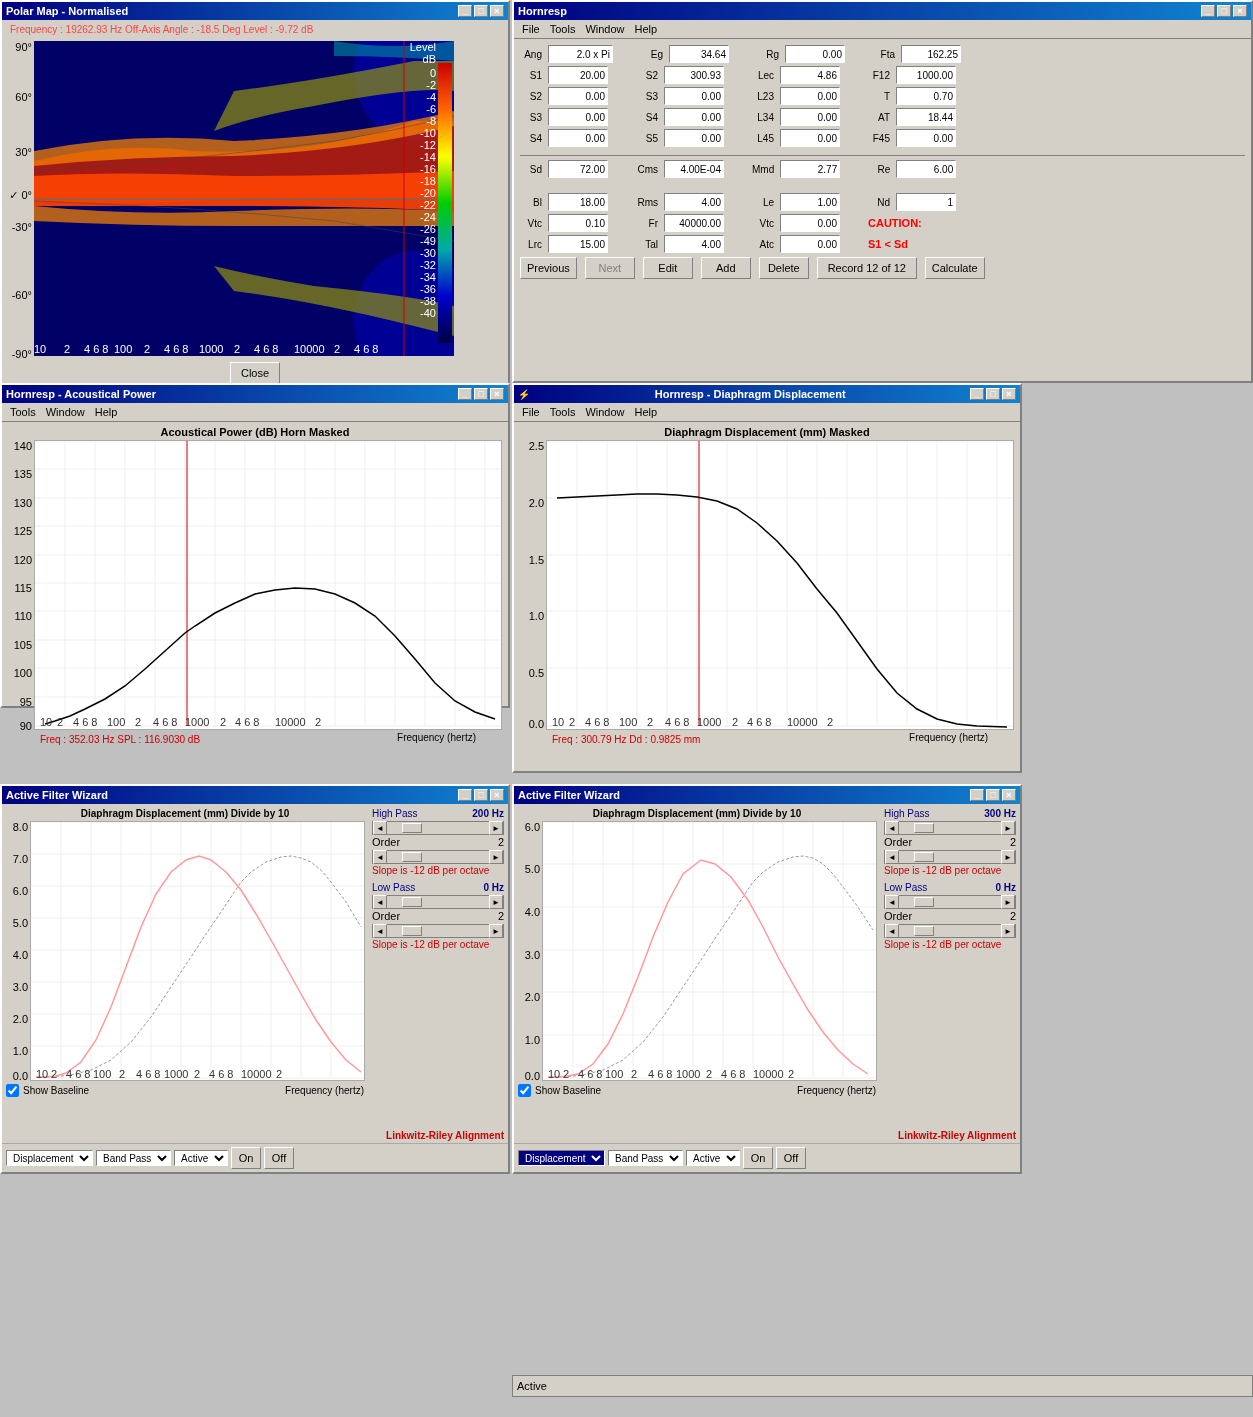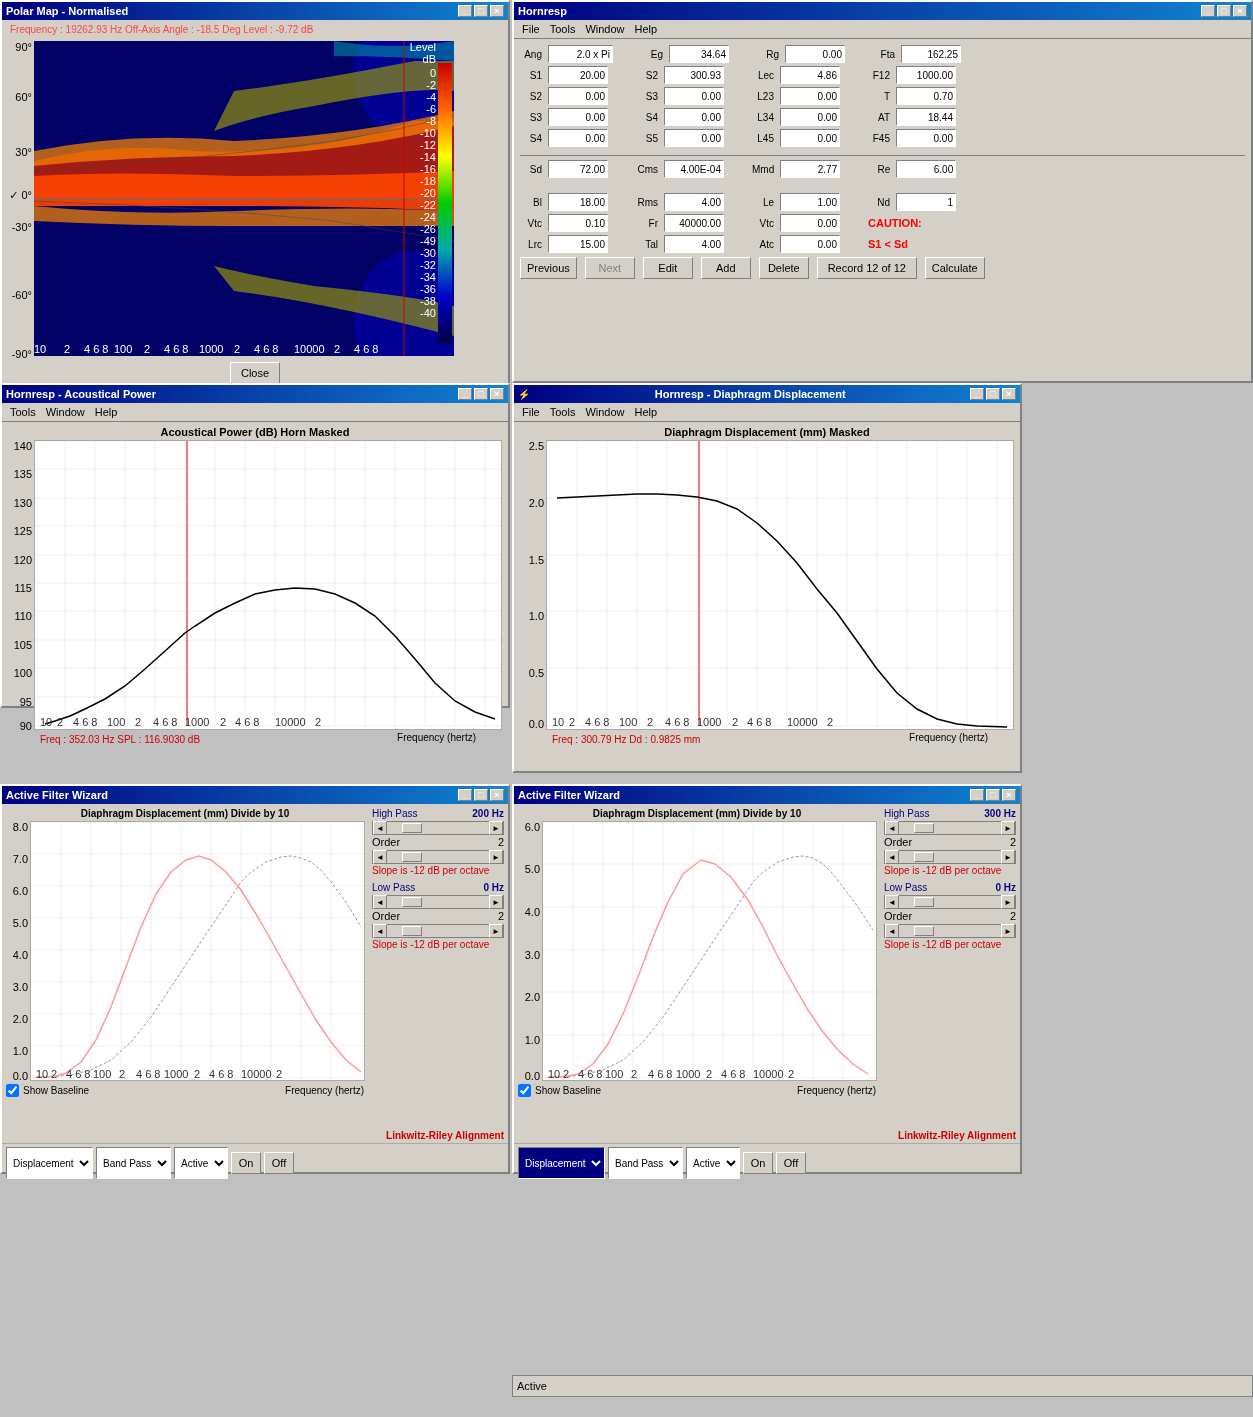--- a/index.html
+++ b/index.html
@@ -151,21 +151,21 @@
       font-size: 10px;
       padding: 2px 6px;
     }
 
     
     svg { display: block; }
     .filter-label { color: #000080; font-size: 10px; }
     .filter-value { color: #000080; font-size: 10px; font-weight: bold; }
     .slope-text { color: #cc0000; font-size: 10px; margin-bottom: 4px; }
     .select-box {
-      height: 32px;
+      height: 16px;
       border: 1px solid;
       border-top-color: #808080;
       border-left-color: #808080;
       border-right-color: #fff;
       border-bottom-color: #fff;
       background: white;
       font-size: 10px;
       padding: 0 2px;
     }
     .select-active {

